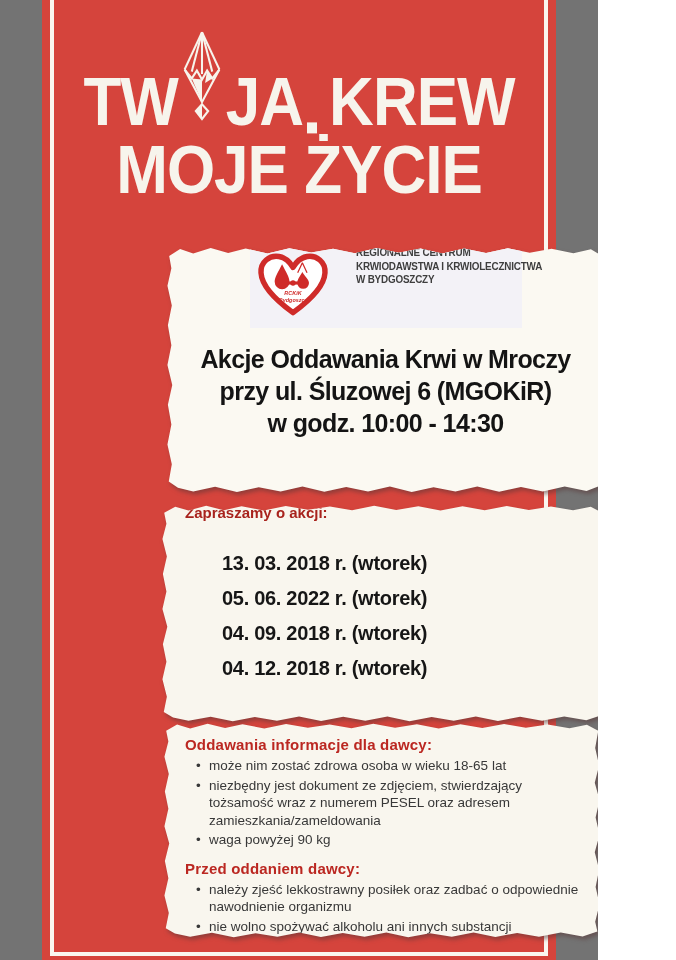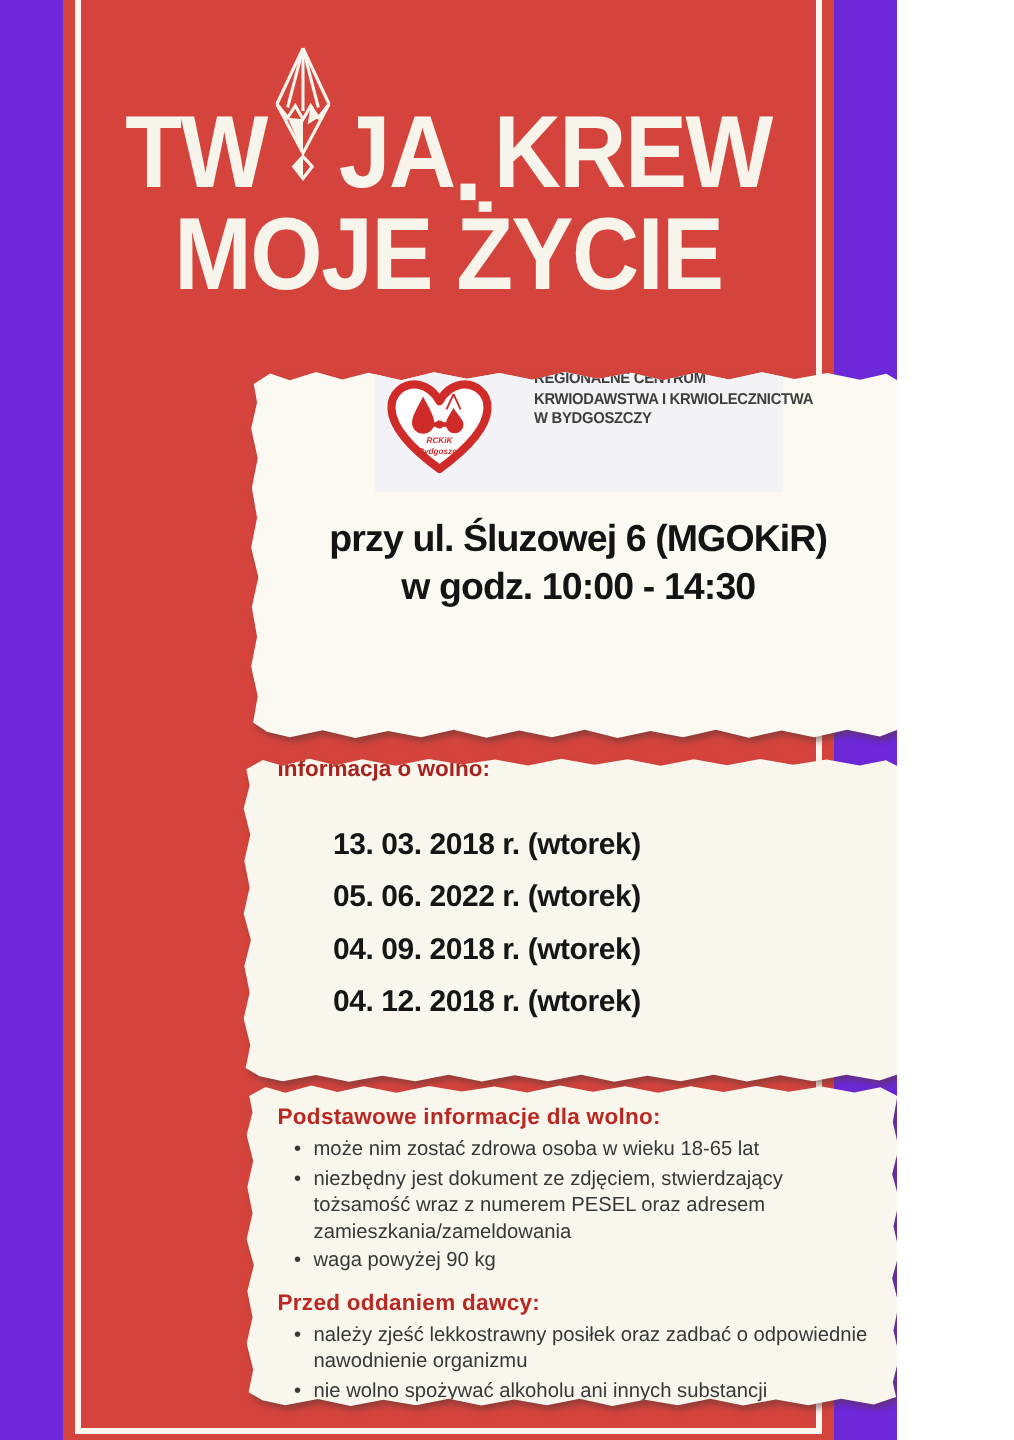--- a/index.html
+++ b/index.html
@@ -1,16 +1,16 @@
 <!DOCTYPE html>
 <html><head>
 <meta charset="utf-8">
 <style>
   html,body{margin:0;padding:0;background:#ffffff;}
-  .page{position:relative;width:598px;height:960px;overflow:hidden;background:#6d28d9;
+  .page{position:relative;width:598px;height:960px;overflow:hidden;background:#737373;
         font-family:"Liberation Sans",sans-serif;}
   
   .poster{position:absolute;left:42px;right:42px;top:0;bottom:0;background:#d5443c;}
   .pinstripe{position:absolute;left:8px;right:8px;top:-6px;bottom:4px;
              border:4px solid #faf7f0;pointer-events:none;}
 
   
   .title{position:absolute;left:0;right:0;top:30px;color:#f7f4ec;text-align:center;
          transform:scaleY(1.1);transform-origin:top center;}
   .t-line{display:flex;justify-content:center;align-items:baseline;
@@ -93,42 +93,43 @@
             <text x="50" y="62" font-size="7" font-weight="bold" font-style="italic" fill="#cf2b29" text-anchor="middle" font-family="Liberation Sans, sans-serif">RCKiK</text>
             <text x="50" y="71" font-size="7" font-weight="bold" font-style="italic" fill="#cf2b29" text-anchor="middle" font-family="Liberation Sans, sans-serif">Bydgoszcz</text>
           </svg>
           <div class="org-text">
             <div>REGIONALNE CENTRUM</div>
             <div>KRWIODAWSTWA I KRWIOLECZNICTWA</div>
             <div>W BYDGOSZCZY</div>
           </div>
         </div>
         <div class="invite">
+          <div>Akcje Oddawania Krwi w Mroczy</div>
           <div>przy ul. Śluzowej 6 (MGOKiR)</div>
           <div>w godz. 10:00 - 14:30</div>
         </div>
       </div>
     </div>
 
     <div class="card-wrap card2-wrap">
       <div class="card">
-        <div class="info-label">Informacja o wolno:</div>
+        <div class="info-label">Zapraszamy o akcji:</div>
         <div class="dates">
           <div>13. 03. 2018 r. (wtorek)</div>
           <div>05. 06. 2022 r. (wtorek)</div>
           <div>04. 09. 2018 r. (wtorek)</div>
           <div>04. 12. 2018 r. (wtorek)</div>
         </div>
       </div>
     </div>
 
     <div class="card-wrap card3-wrap">
       <div class="card card3">
         <div class="inner">
-          <div class="red-heading">Podstawowe informacje dla wolno:</div>
+          <div class="red-heading">Oddawania informacje dla dawcy:</div>
           <ul class="bullets">
             <li>może nim zostać zdrowa osoba w wieku 18-65 lat</li>
             <li>niezbędny jest dokument ze zdjęciem, stwierdzający tożsamość wraz z numerem PESEL oraz adresem zamieszkania/zameldowania</li>
             <li>waga powyżej 90 kg</li>
           </ul>
           <div class="red-heading before-heading">Przed oddaniem dawcy:</div>
           <ul class="bullets">
             <li>należy zjeść lekkostrawny posiłek oraz zadbać o odpowiednie nawodnienie organizmu</li>
             <li>nie wolno spożywać alkoholu ani innych substancji zmieniających nastrój</li>
             <li>należy ograniczyć palenie papierosów</li>

